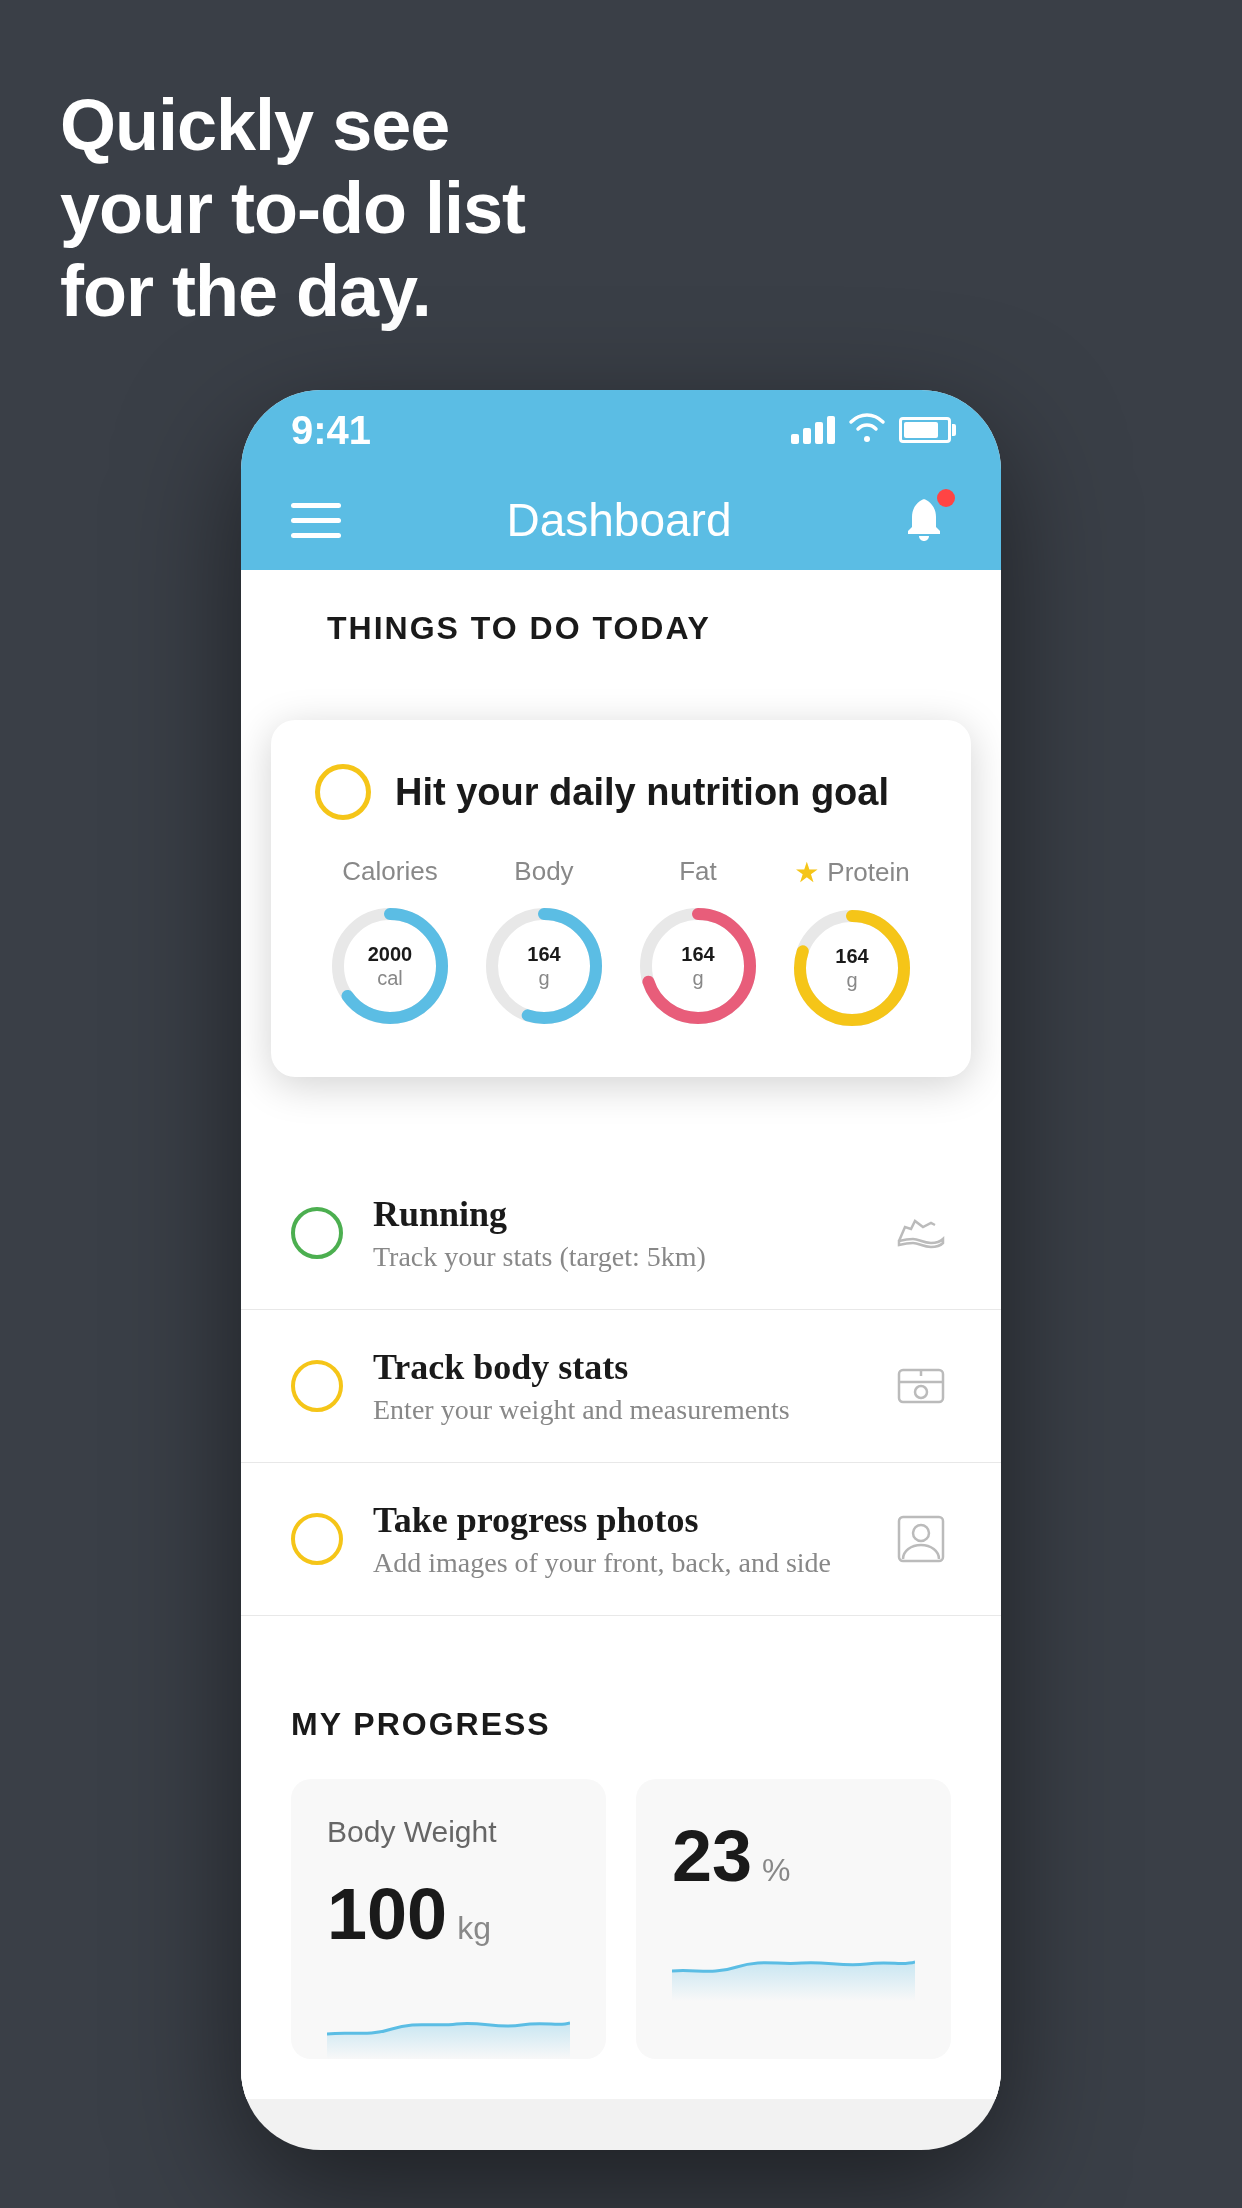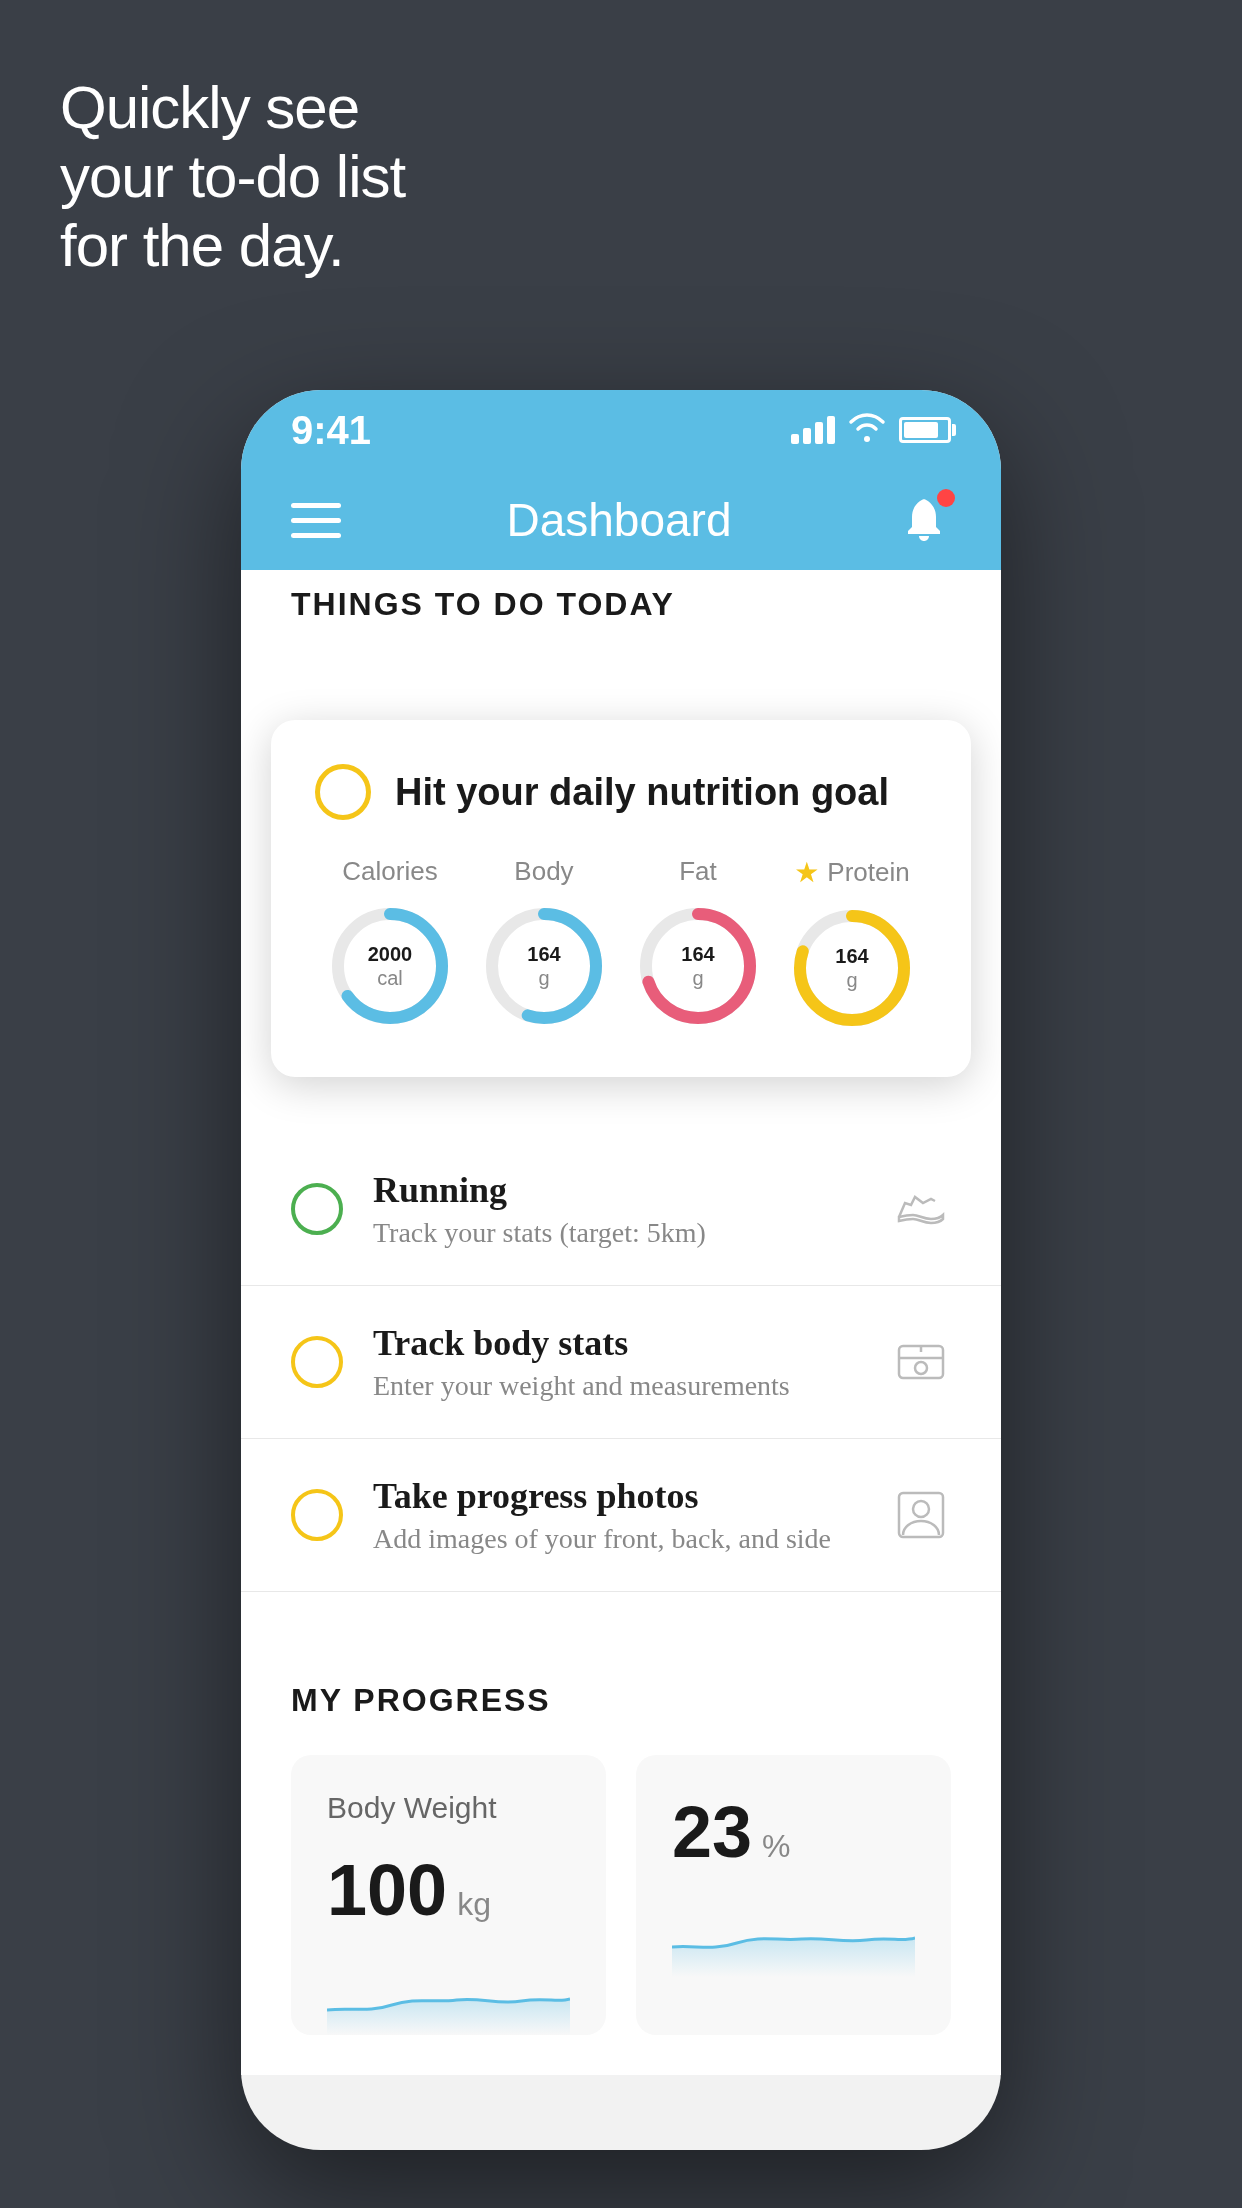--- a/index.html
+++ b/index.html
@@ -8,25 +8,25 @@
       height: 2208px;
       background: #3a3f47;
       font-family: -apple-system, BlinkMacSystemFont, 'Helvetica Neue', sans-serif;
       position: relative;
       overflow: hidden;
     }
 
     
     .headline {
       position: absolute;
-      top: 73px;
+      top: 84px;
       left: 60px;
       color: #ffffff;
-      font-size: 60px;
-      font-weight: 400;
+      font-size: 72px;
+      font-weight: 700;
       line-height: 1.15;
       letter-spacing: -1px;
       z-index: 1;
     }
 
     
     .phone {
       position: absolute;
       top: 390px;
       left: 50%;
@@ -150,26 +150,27 @@
 
     
     .content {
       background: #fff;
       flex: 1;
       position: relative;
     }
 
     
     .section-header {
-      padding: 16px 50px 20px;
+      padding: 40px 50px 20px;
       font-size: 32px;
       font-weight: 800;
       letter-spacing: 2px;
       color: #1a1a1a;
       background: #fff;
+      margin-left: 36px;
     }
 
     
     .nutrition-card {
       position: absolute;
       top: 150px;
       left: 30px;
       right: 30px;
       background: #fff;
       border-radius: 24px;

